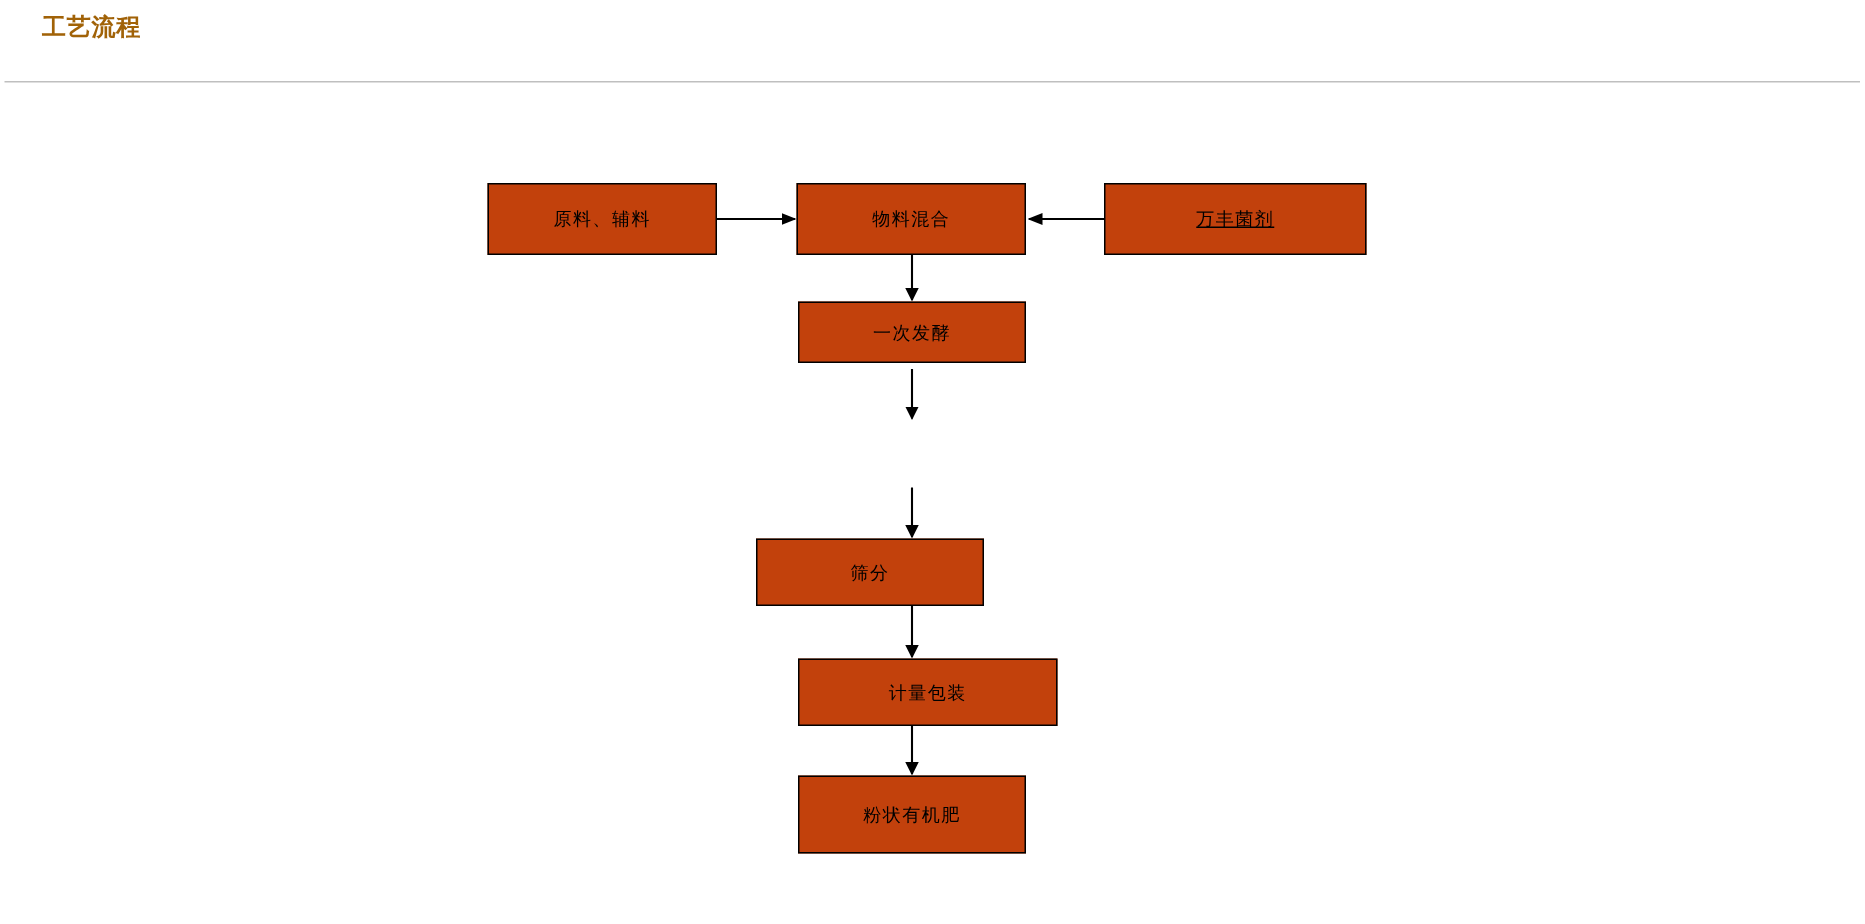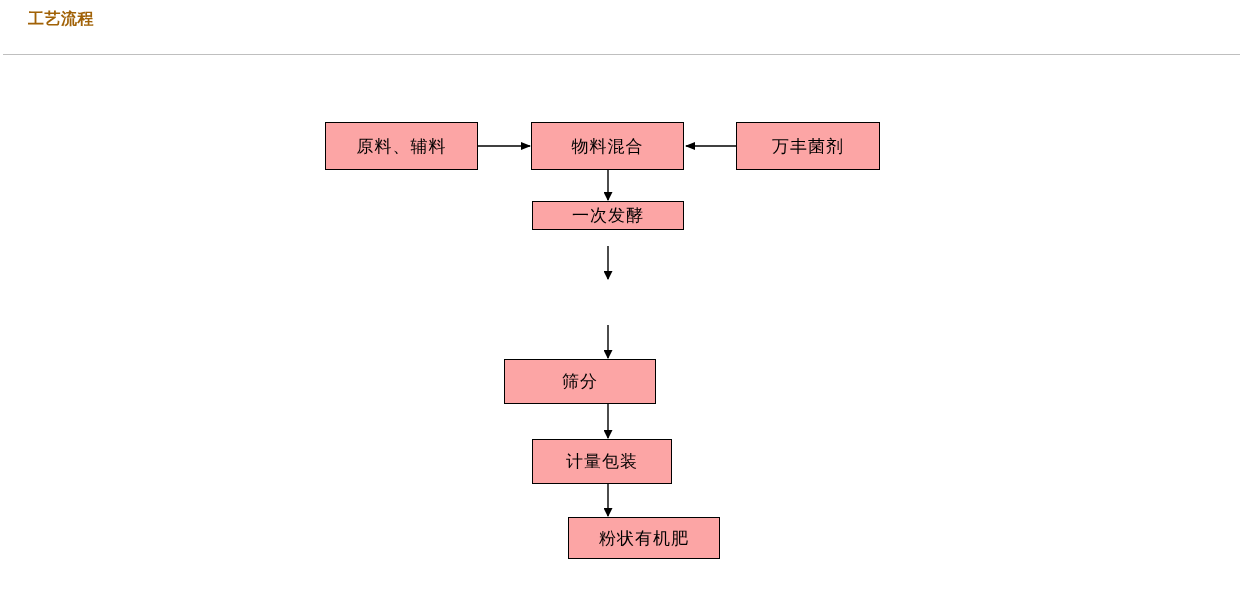--- a/index.html
+++ b/index.html
@@ -46,40 +46,40 @@
     position: absolute;
     left: 0;
     top: 0;
     width: 1243px;
     height: 616px;
   }
   .node {
     position: absolute;
     box-sizing: border-box;
     border: 1px solid #000000;
-    background: #fca5a5;
+    background: #c2410c;
     display: flex;
     align-items: center;
     justify-content: center;
-    font-size: 17px;
+    font-size: 12px;
     line-height: 1;
     color: #000000;
     white-space: nowrap;
     letter-spacing: 1px;
   }
   
   .node-raw      { left: 325px; top: 122px; width: 153px; height: 48px; }
   .node-mix      { left: 531px; top: 122px; width: 153px; height: 48px; }
-  .node-agent    { left: 736px; top: 122px; width: 144px; height: 48px; }
+  .node-agent    { left: 736px; top: 122px; width: 175px; height: 48px; text-decoration: underline; }
   
-  .node-ferment  { left: 532px; top: 201px; width: 152px; height: 29px; }
+  .node-ferment  { left: 532px; top: 201px; width: 152px; height: 41px; }
   .node-crush    { left: 532px; top: 280px; width: 152px; height: 45px; }
   .node-sieve    { left: 504px; top: 359px; width: 152px; height: 45px; }
-  .node-pack     { left: 532px; top: 439px; width: 140px; height: 45px; }
-  .node-product  { left: 532px; top: 517px; width: 152px; height: 42px; margin-left: 36px; }
+  .node-pack     { left: 532px; top: 439px; width: 173px; height: 45px; }
+  .node-product  { left: 532px; top: 517px; width: 152px; height: 52px; }
 
   .edges {
     position: absolute;
     left: 0;
     top: 0;
     width: 1243px;
     height: 616px;
     pointer-events: none;
   }
 </style>

